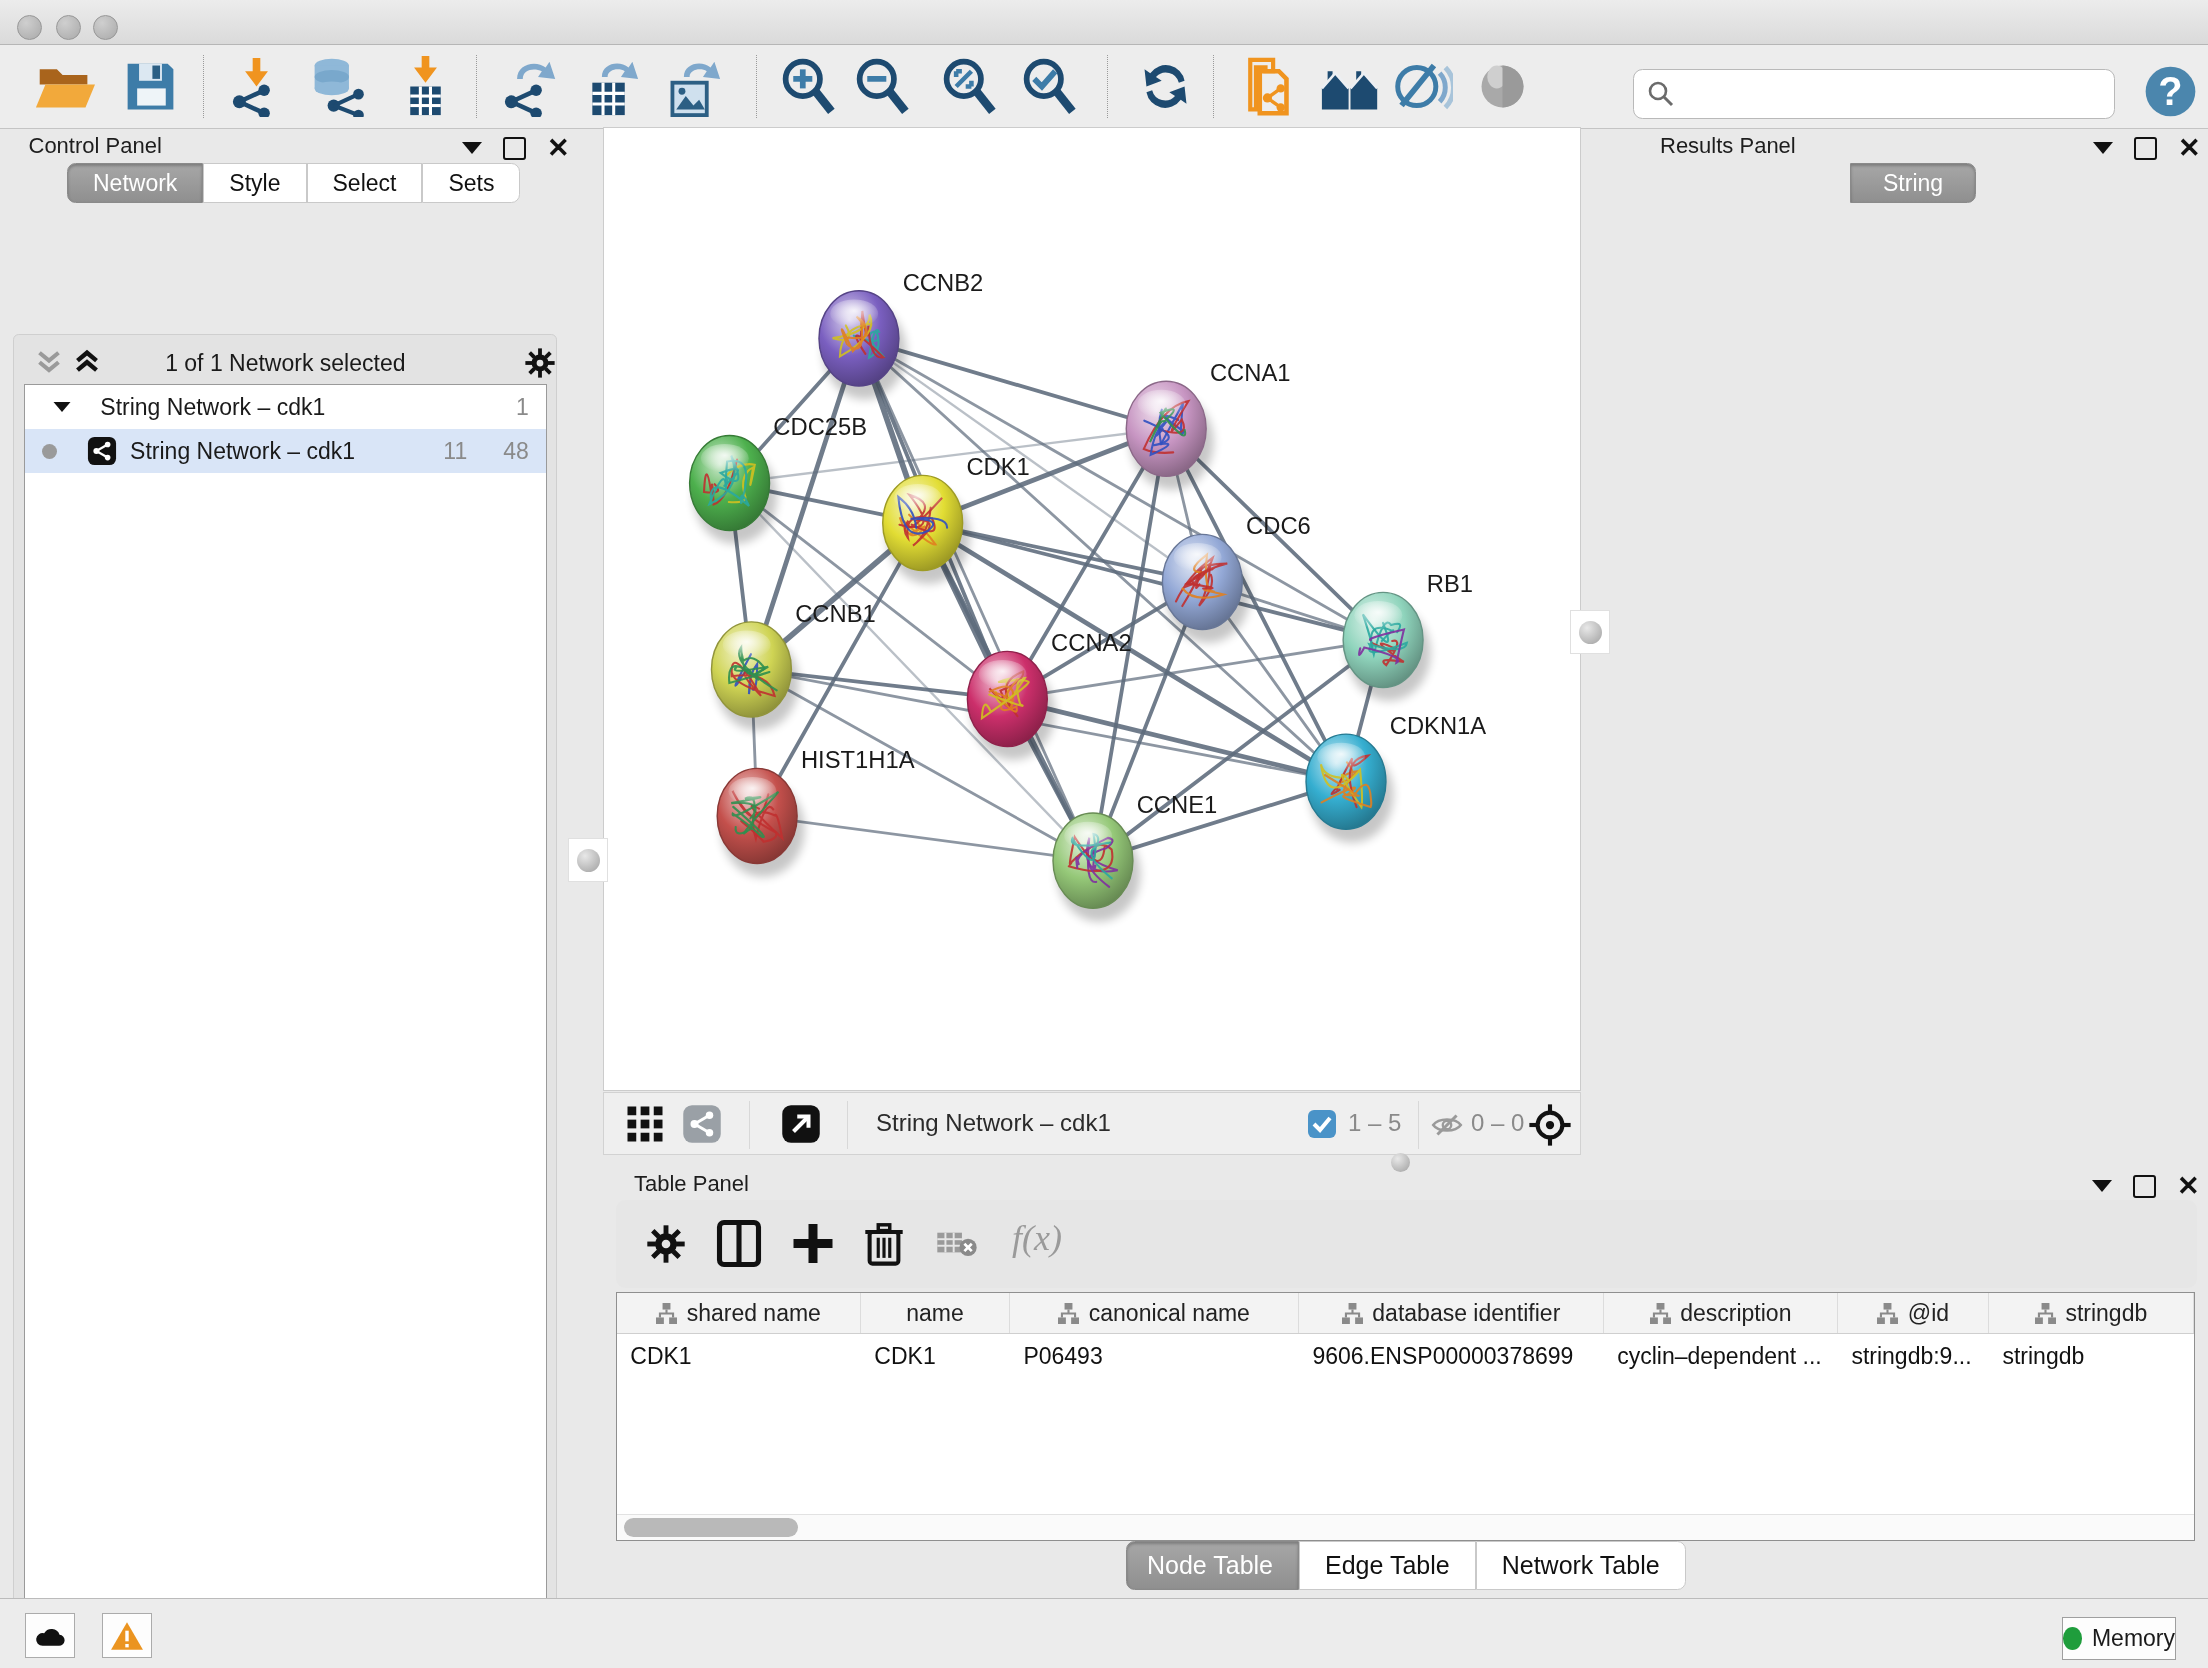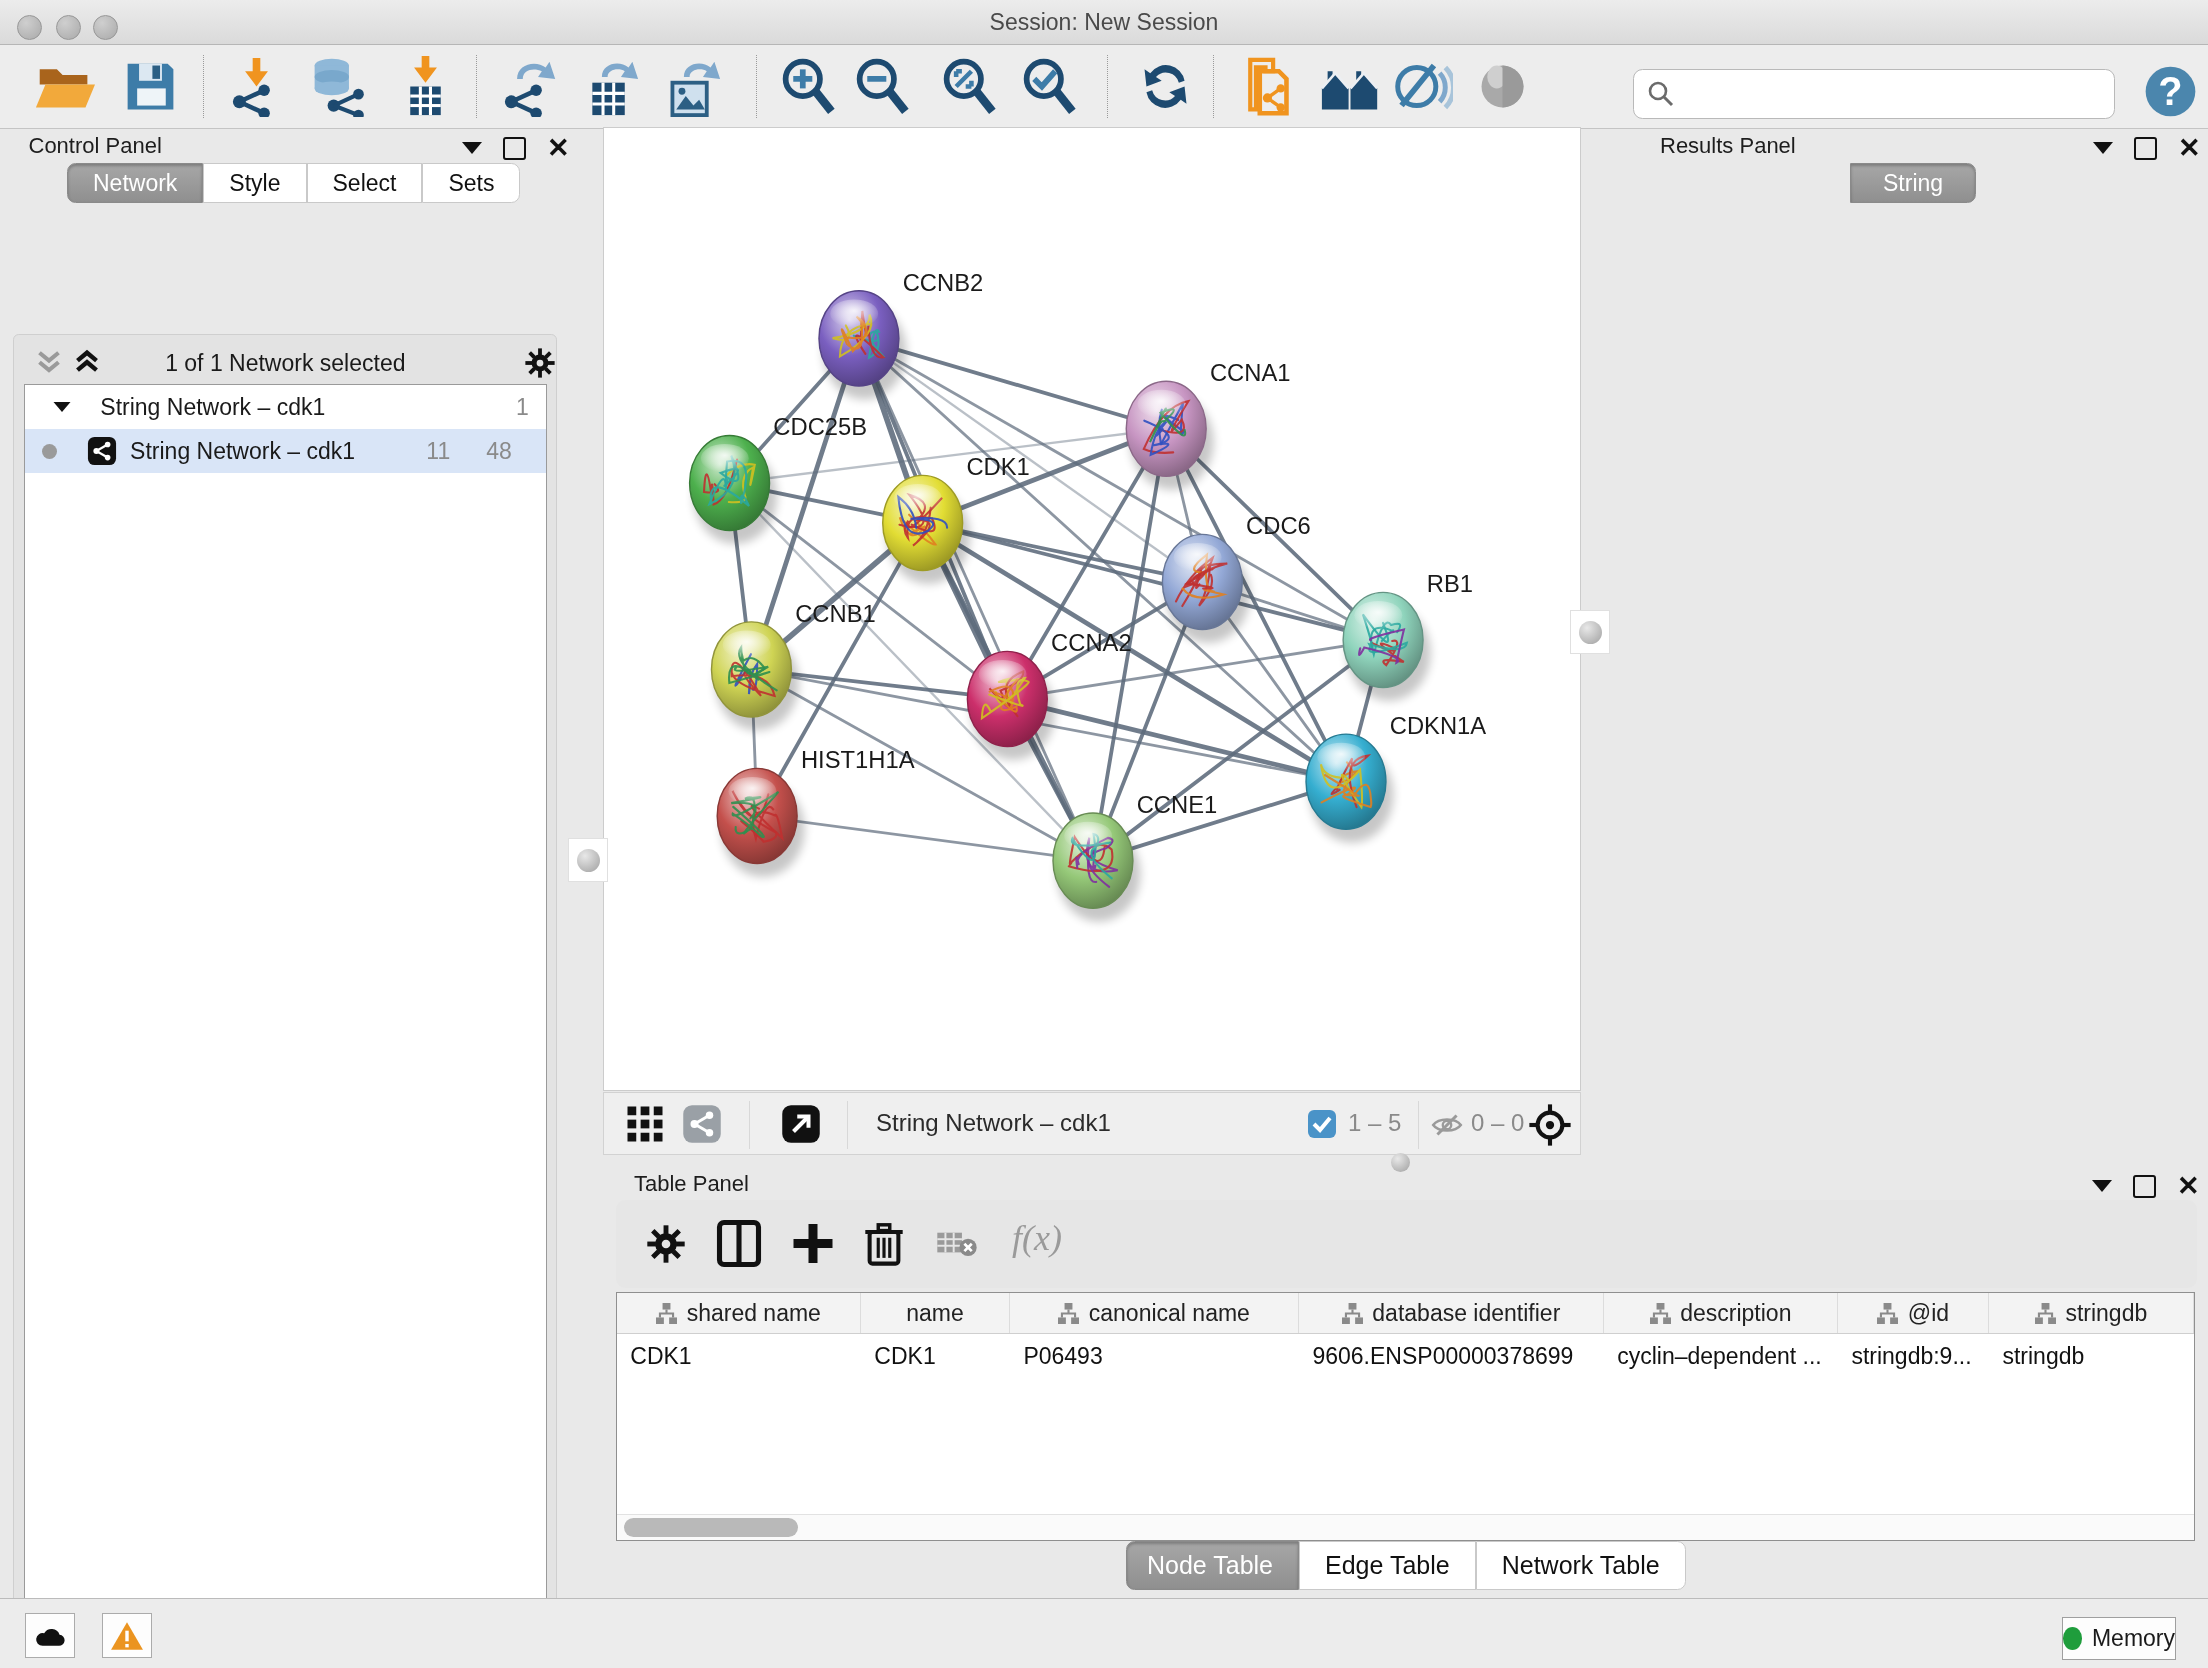--- a/index.html
+++ b/index.html
@@ -66,21 +66,20 @@
 </style>
 </head>
 <body>
 
 <div id="app">
 
   <div class="abs titlebar">
     <div class="tl-dot" style="left:17px"></div>
     <div class="tl-dot" style="left:56px"></div>
     <div class="tl-dot" style="left:93px"></div>
-    <div class="win-title">Session: New Session</div>
   </div>
 
   <div class="abs toolbar">
 
     <svg class="ticon" style="left:34px" viewBox="0 0 32 32">
       <path d="M3 7h9l3 3h13v5H3z" fill="#a9641c"></path>
         <path d="M1 27l5-12h26l-5 12z" fill="#f2a93b"></path>
     </svg>
     <svg class="ticon" style="left:120px" viewBox="0 0 32 32">
       <path d="M4 4h21l3 3v21H4z" fill="#3d7ca8"></path>
@@ -298,21 +297,21 @@
                 <circle cx="22" cy="9" r="3"></circle>
                 <circle cx="22" cy="23" r="3"></circle>
               </g>
             <g stroke="#fff" stroke-width="2.4">
                 <line x1="10" y1="16" x2="22" y2="9"></line>
                 <line x1="10" y1="16" x2="22" y2="23"></line>
               </g>
           </svg>
           <span style="margin-left:13.3px">String Network – cdk1</span>
           <span class="numgray" style="margin-left:auto">11</span>
-          <span class="numgray" style="margin-left:36px;margin-right:34px">48</span>
+          <span class="numgray" style="margin-left:36px;margin-right:17px">48</span>
         </div>
       </div>
     </div>
   </div>
 
   <div class="abs canvas">
     <svg id="net-svg" width="976" height="963" viewBox="0 0 1026 1012">
         <defs>
           <filter id="soft" x="-50%" y="-50%" width="200%" height="200%">
             <feGaussianBlur stdDeviation="5"></feGaussianBlur>

